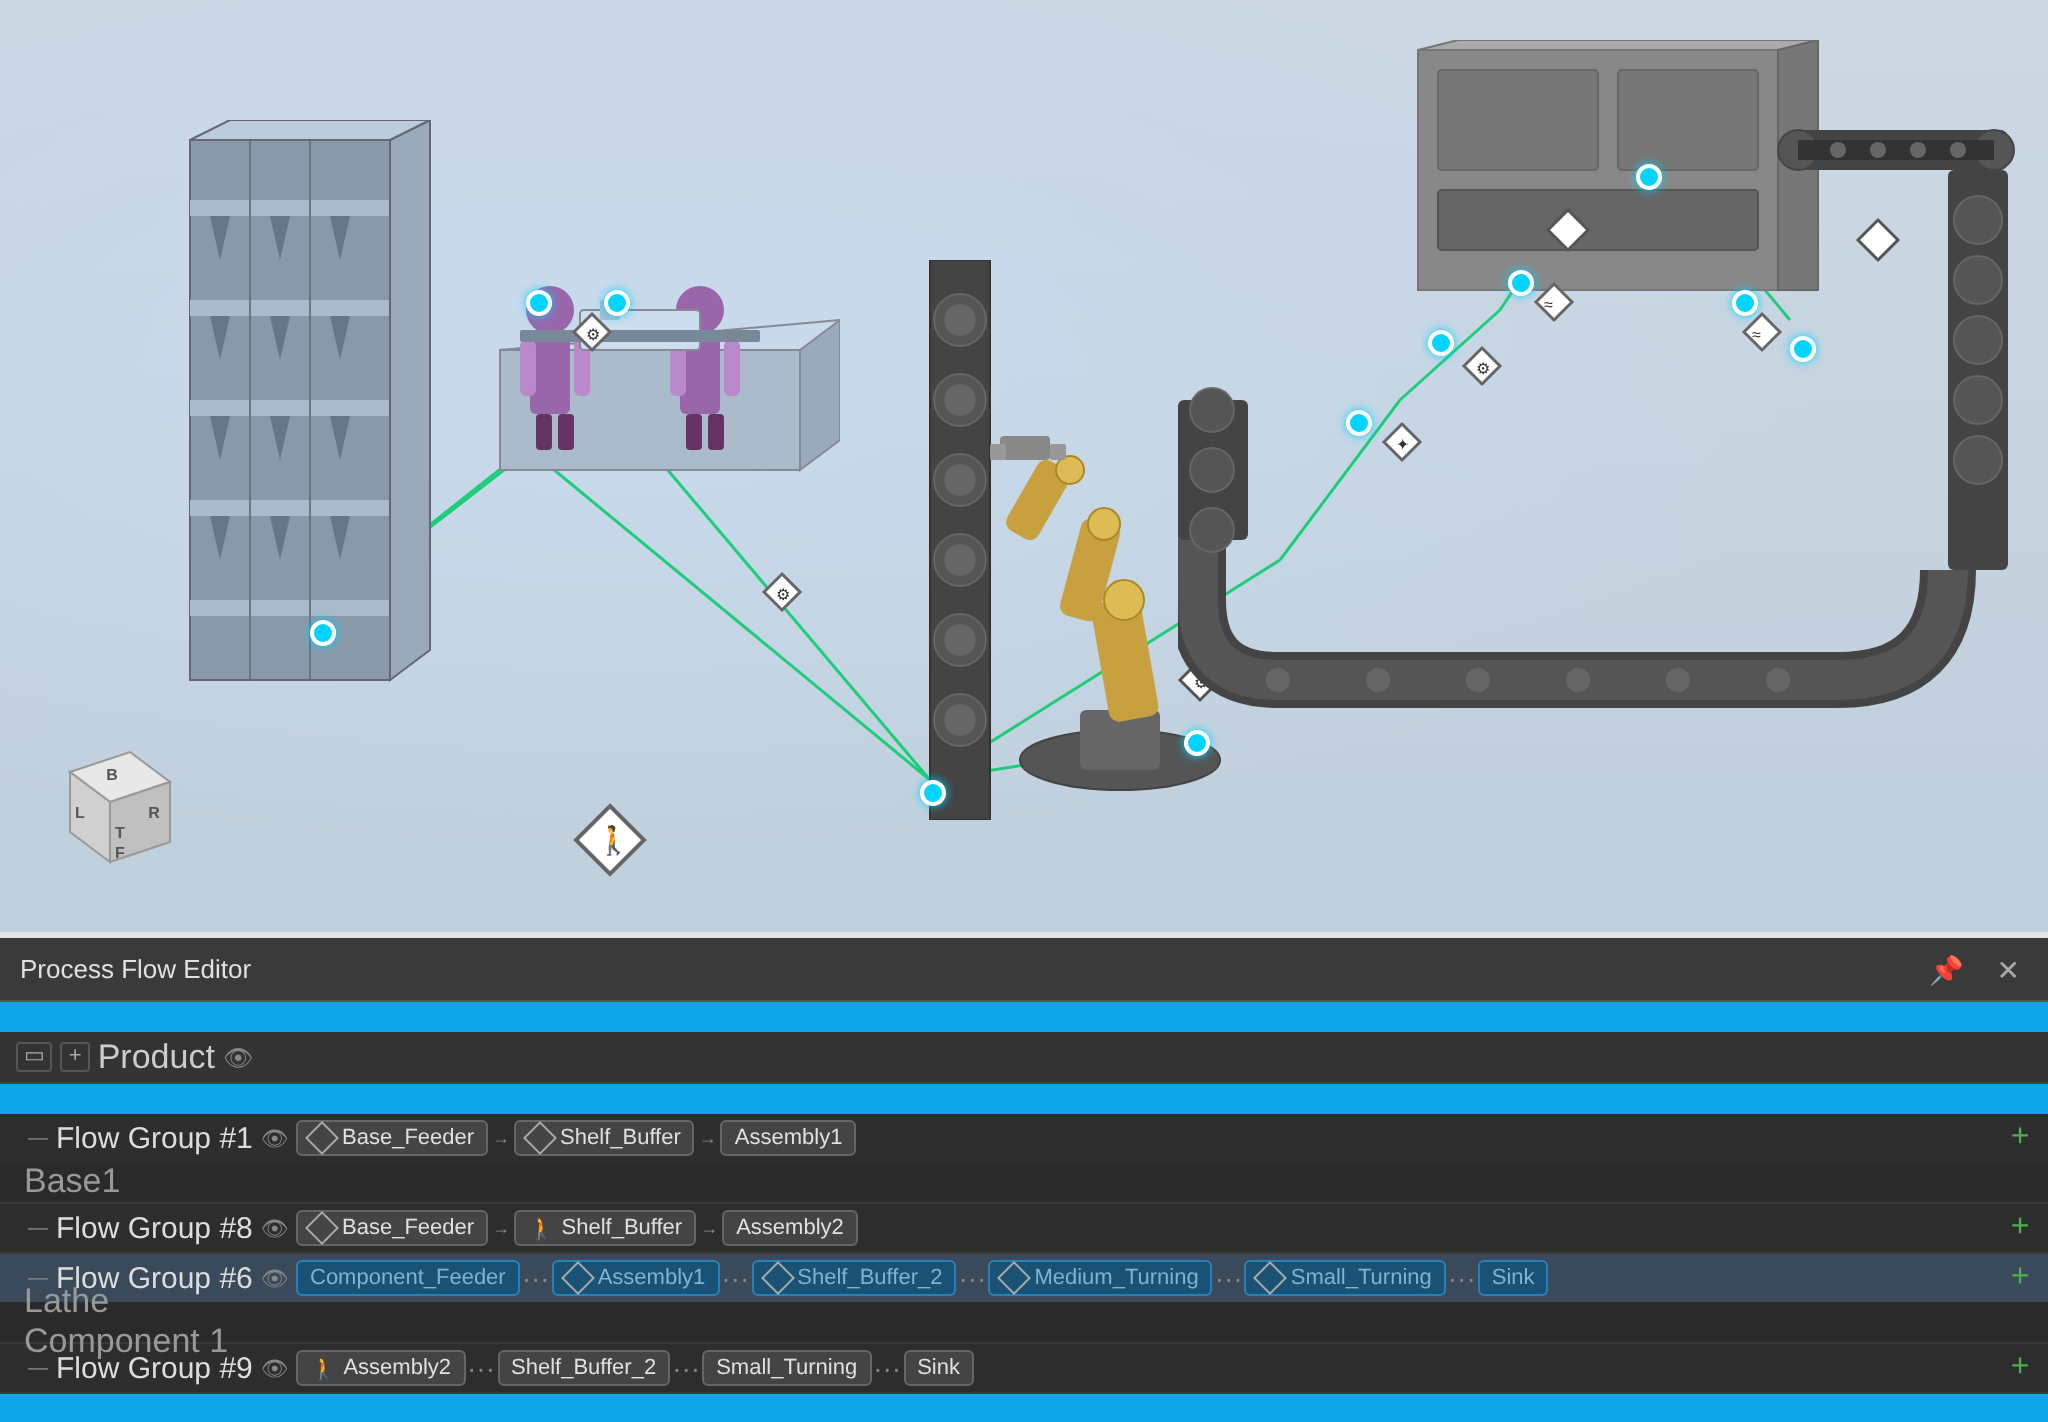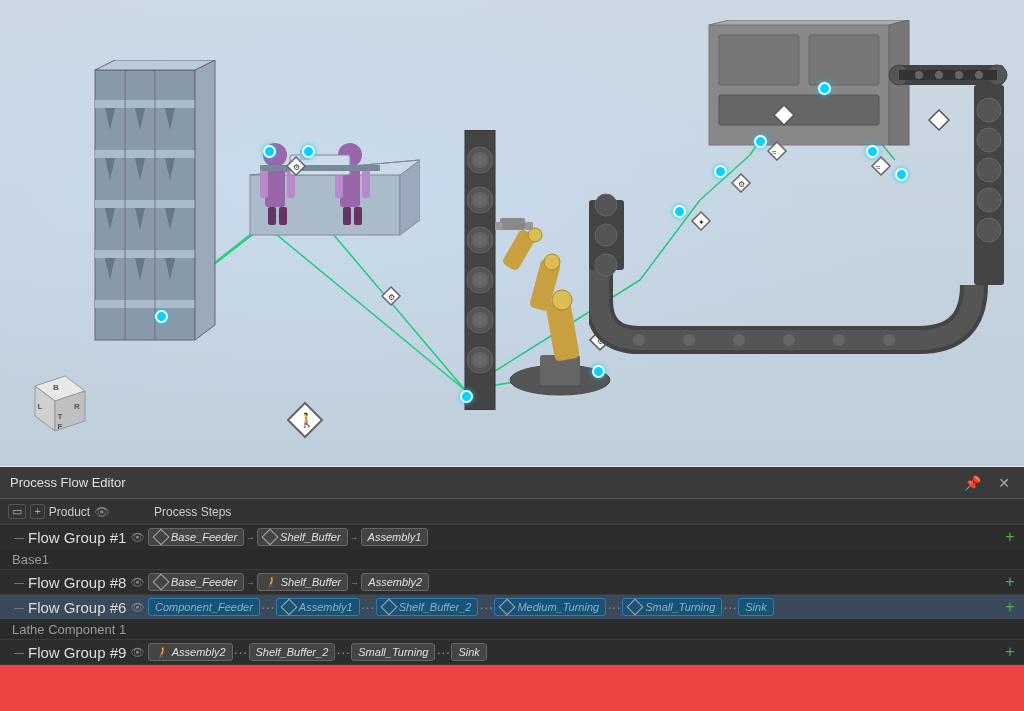--- a/index.html
+++ b/index.html
@@ -47,26 +47,27 @@
 
     
     .connections-overlay {
       position: absolute;
       inset: 0;
       pointer-events: none;
     }
 
     
     .process-flow-panel {
-      background: #ef4444;
+      background: #0ea5e9;
       height: 245px;
-      border-top: 1px solid #e5e5e5;
+      border-top: 3px solid #e5e5e5;
       display: flex;
       flex-direction: column;
       flex-shrink: 0;
+      gap: 15px;
     }
 
     .panel-header {
       background: #3a3a3a;
       padding: 6px 10px;
       display: flex;
       align-items: center;
       justify-content: space-between;
       border-bottom: 1px solid #555;
       height: 32px;
@@ -131,21 +132,21 @@
       cursor: pointer;
       background: none;
       border: 1px solid #555;
       border-radius: 2px;
       padding: 1px 3px;
       line-height: 1;
     }
 
     .col-label {
       color: #ccc;
-      font-size: 12px;
+      font-size: 17px;
     }
 
     .eye-icon {
       color: #888;
       font-size: 12px;
       cursor: pointer;
     }
 
     
     .flow-groups-container {
@@ -204,21 +205,20 @@
       cursor: pointer;
     }
 
     .group-steps {
       flex: 1;
       display: flex;
       align-items: center;
       padding: 0 4px;
       gap: 0;
       overflow: hidden;
-      font-style: italic;
     }
 
     .group-add {
       width: 20px;
       color: #4caf50;
       font-size: 16px;
       cursor: pointer;
       text-align: center;
       flex-shrink: 0;
     }
@@ -227,21 +227,21 @@
     .sub-label-row {
       height: 20px;
       display: flex;
       align-items: center;
       background: #2a2a2a;
       padding-left: 12px;
     }
 
     .sub-label {
       color: #999;
-      font-size: 13px;
+      font-size: 17px;
       width: 128px;
       min-width: 128px;
     }
 
     
     .step-chip {
       display: flex;
       align-items: center;
       background: #444;
       border: 1px solid #666;
@@ -584,23 +584,20 @@
 
   <div class="column-headers">
     <div class="col-left">
       <div class="col-left-icons">
         <button class="icon-btn">▭</button>
         <button class="icon-btn">+</button>
       </div>
       <span class="col-label">Product</span>
       <span class="eye-icon">👁</span>
     </div>
-    <div class="col-right">
-      <span>Process Steps</span>
-    </div>
   </div>
 
   <div class="flow-groups-container">
 
     <div class="flow-group">
       <div class="flow-group-header">
         <div class="group-left">
           <div class="group-indicator" style="background:#4a9fd4;"></div>
           <span class="group-collapse">—</span>
           <span class="group-name">Flow Group #1</span>

